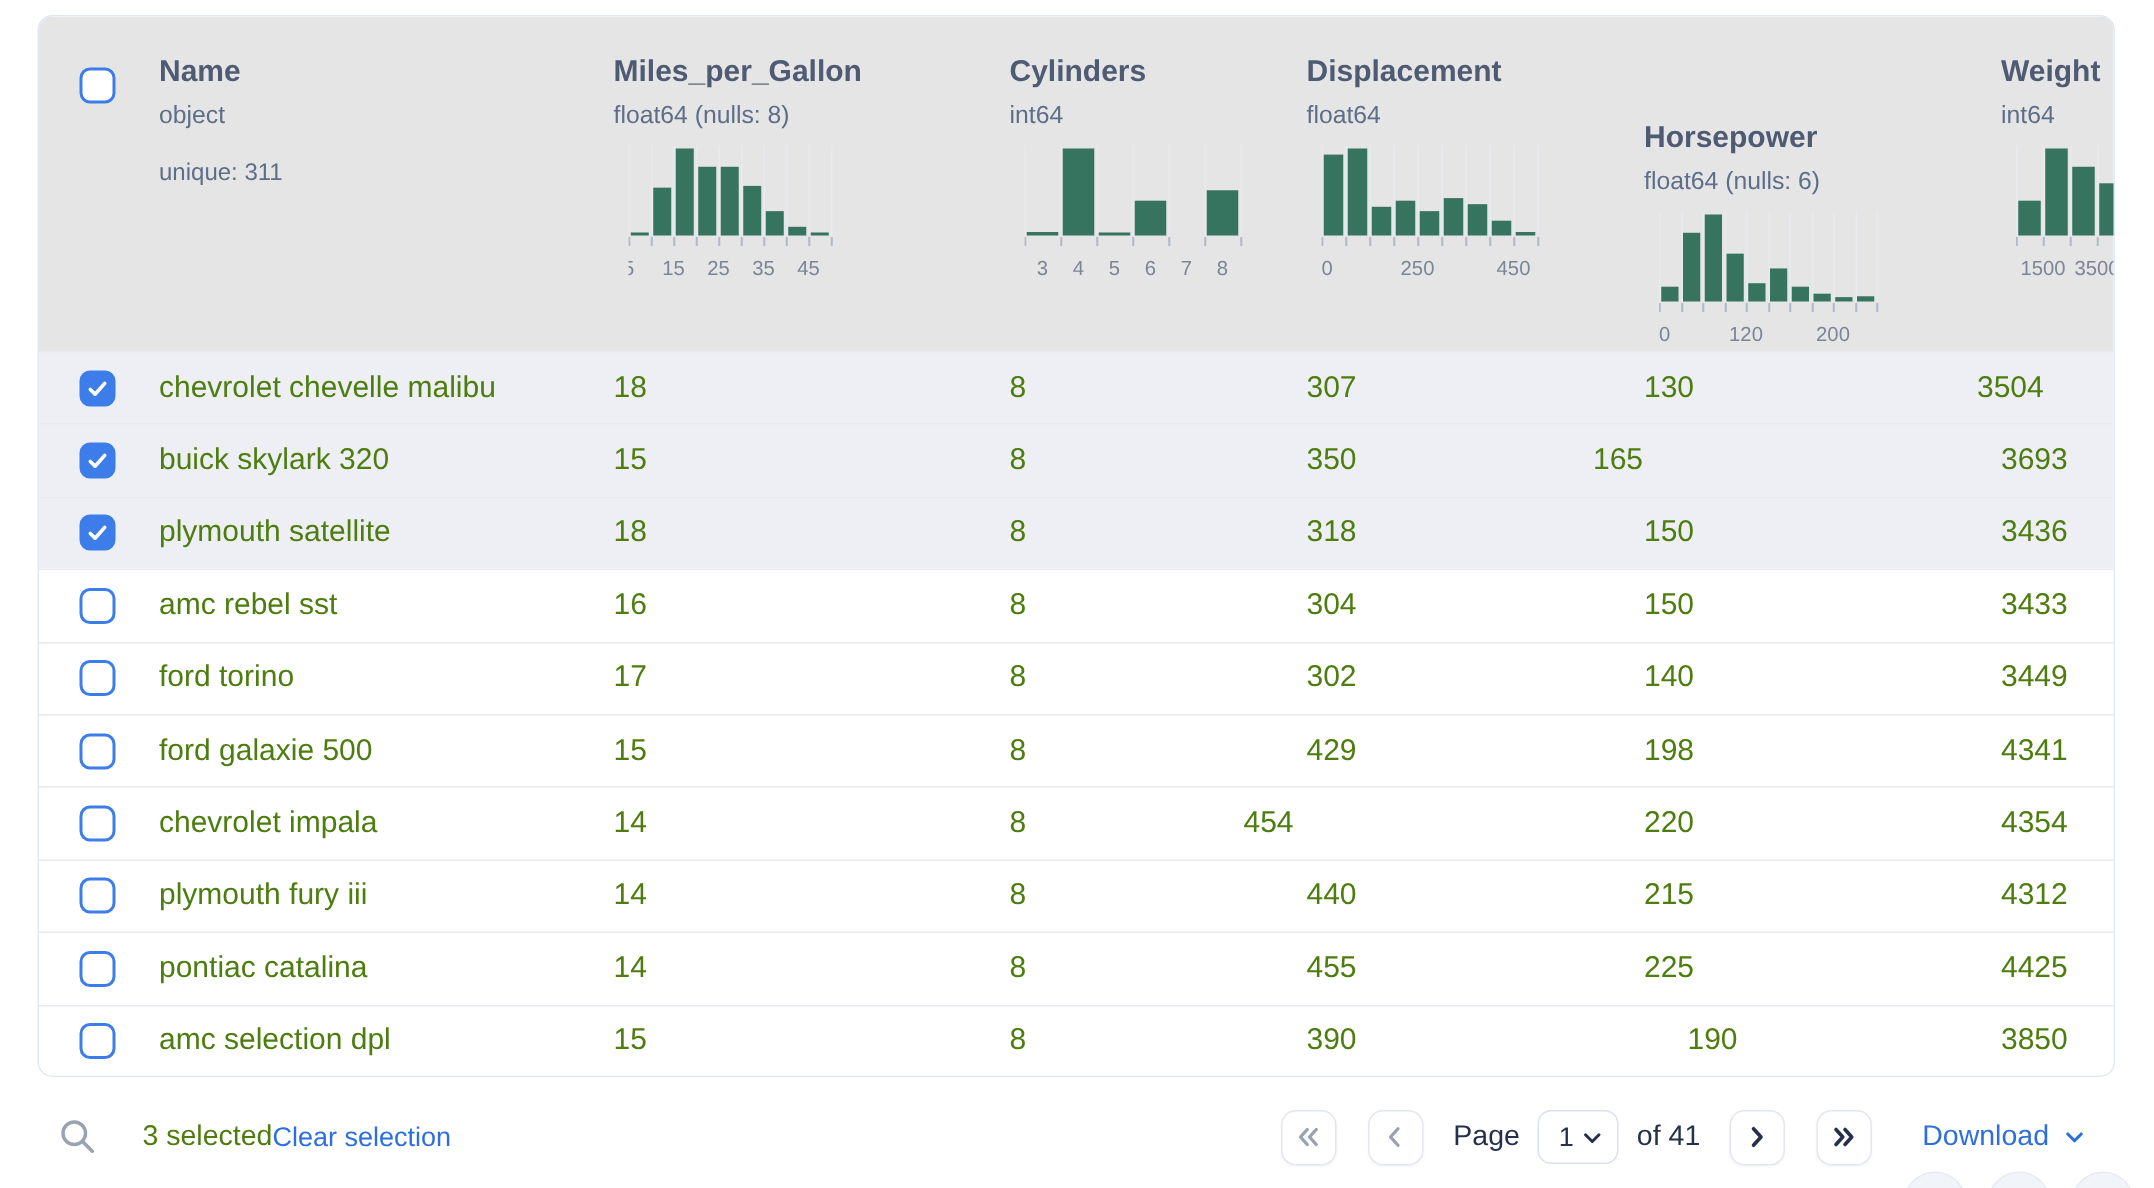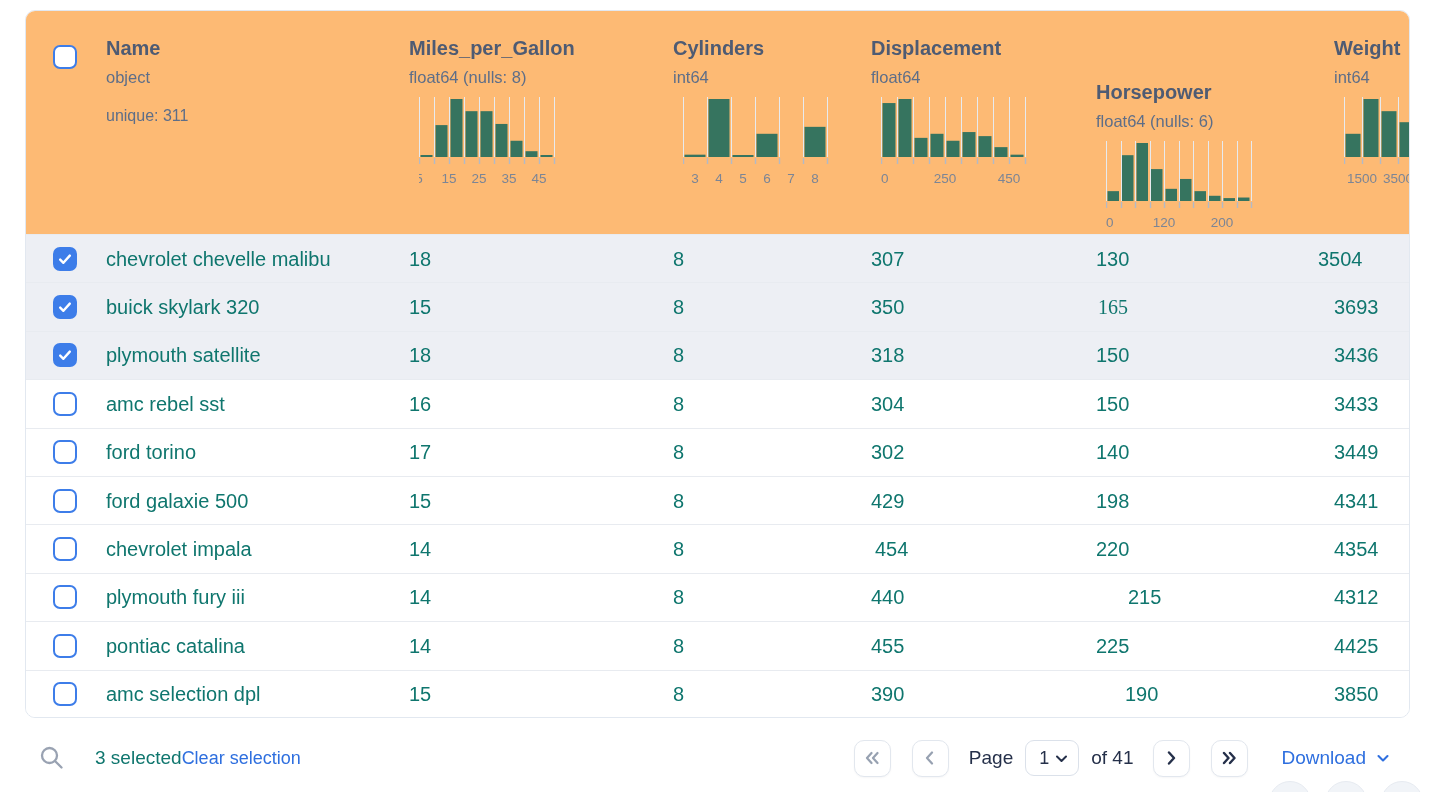--- a/index.html
+++ b/index.html
@@ -3,49 +3,49 @@
 <meta charset="utf-8">
 <style>
   html, body { margin:0; padding:0; width:1436px; height:792px; background:#ffffff; overflow:hidden;
     font-family:"Liberation Sans","DejaVu Sans",sans-serif; }
   * { box-sizing:border-box; }
 
   .card { position:absolute; left:25px; top:10px; width:1385px; height:708px;
     border:1px solid #e2e8f0; border-radius:10px; background:#fff; overflow:hidden; }
 
   
-  .thead { position:relative; height:223px; background:#fdba74; }
+  .thead { position:relative; height:223px; background:#e5e5e5; }
   .hcol { position:absolute; top:24px; white-space:nowrap; }
   .htitle { font-size:20px; font-weight:bold; color:#4e5b73; line-height:26px; }
   .hdtype { font-size:16.5px; color:#5e6e88; line-height:24px; margin-top:4px; }
   .hmeta  { font-size:16px;   color:#5e6e88; line-height:22px; margin-top:16px; }
   .hist   { display:block; margin-top:8px; margin-left:10px; }
 
   .hcheck { position:absolute; left:27px; top:34px; }
 
   
   .cbx { width:24px; height:24px; border-radius:7px; border:2px solid #3d7de9; background:#fff;
     display:flex; align-items:center; justify-content:center; cursor:pointer; }
   .cbx.checked { background:#3d7de9; border-color:#3d7de9; }
   .cbx svg { display:block; }
 
   
   .tbody { position:relative; }
   .row { position:relative; height:48.4px; border-top:1px solid #e8ebf0; background:#fff; }
   .row.selected { background:#edeff4; }
   .row .cbx { position:absolute; left:27px; top:50%; transform:translateY(-50%); }
   .cell { position:absolute; top:50%; transform:translateY(-50%);
-    font-size:20px; color:#0f766e; white-space:nowrap; }
+    font-size:20px; color:#4d7c0f; white-space:nowrap; }
 
   
   .statusbar { position:absolute; left:25px; top:732px; width:1385px; height:52px;
     display:flex; align-items:center; }
   .search-btn { margin-left:13px; width:28px; height:28px; border:none; background:transparent;
     padding:0; cursor:pointer; display:flex; align-items:center; justify-content:center; }
-  .sel-count { margin-left:29px; font-size:19px; color:#0f766e; }
+  .sel-count { margin-left:29px; font-size:19px; color:#4d7c0f; }
   .clear-link { font-size:18px; color:#2e6fdf; text-decoration:none; cursor:pointer; }
 
   .pager { margin-left:auto; display:flex; align-items:center; }
   .navbtn { width:37px; height:37px; border-radius:10px; border:1px solid #e2e7ee; background:#fff;
     display:flex; align-items:center; justify-content:center; cursor:pointer; padding:0;
     box-shadow:0 1px 2px rgba(20,30,60,.04); }
   .navbtn + .navbtn { margin-left:21px; }
   .page-word { margin-left:20px; font-size:19px; color:#25304a; }
   .page-select { margin-left:12px; width:54px; height:36px; border:1px solid #dbe1ea; border-radius:9px;
     background:#fff; display:flex; align-items:center; padding:0 9px 0 13px; cursor:pointer; }
@@ -272,21 +272,21 @@
       <div class="row selected">
         <div class="cbx checked">
           <svg width="16" height="16" viewBox="0 0 16 16" fill="none" stroke="#ffffff" stroke-width="2.4" stroke-linecap="round" stroke-linejoin="round">
             <polyline points="3.2,8.6 6.4,11.8 12.8,4.6"></polyline>
           </svg>
         </div>
         <div class="cell" style="left: 80px;">buick skylark 320</div>
         <div class="cell" style="left: 383px;">15</div>
         <div class="cell" style="left: 647px;">8</div>
         <div class="cell" style="left: 845px;">350</div>
-        <div class="cell" style="left: 1072px; font-family: Liberation Serif, serif;">165</div>
+        <div class="cell" style="left: 1036px;">165</div>
         <div class="cell" style="left: 1308px;">3693</div>
       </div>
       <div class="row selected">
         <div class="cbx checked">
           <svg width="16" height="16" viewBox="0 0 16 16" fill="none" stroke="#ffffff" stroke-width="2.4" stroke-linecap="round" stroke-linejoin="round">
             <polyline points="3.2,8.6 6.4,11.8 12.8,4.6"></polyline>
           </svg>
         </div>
         <div class="cell" style="left: 80px;">plymouth satellite</div>
         <div class="cell" style="left: 383px;">18</div>
@@ -320,31 +320,31 @@
         <div class="cell" style="left: 647px;">8</div>
         <div class="cell" style="left: 845px;">429</div>
         <div class="cell" style="left: 1070px;">198</div>
         <div class="cell" style="left: 1308px;">4341</div>
       </div>
       <div class="row">
         <div class="cbx"></div>
         <div class="cell" style="left: 80px;">chevrolet impala</div>
         <div class="cell" style="left: 383px;">14</div>
         <div class="cell" style="left: 647px;">8</div>
-        <div class="cell" style="left: 849px;">454</div>
+        <div class="cell" style="left: 803px;">454</div>
         <div class="cell" style="left: 1070px;">220</div>
         <div class="cell" style="left: 1308px;">4354</div>
       </div>
       <div class="row">
         <div class="cbx"></div>
         <div class="cell" style="left: 80px;">plymouth fury iii</div>
         <div class="cell" style="left: 383px;">14</div>
         <div class="cell" style="left: 647px;">8</div>
         <div class="cell" style="left: 845px;">440</div>
-        <div class="cell" style="left: 1102px;">215</div>
+        <div class="cell" style="left: 1070px;">215</div>
         <div class="cell" style="left: 1308px;">4312</div>
       </div>
       <div class="row">
         <div class="cbx"></div>
         <div class="cell" style="left: 80px;">pontiac catalina</div>
         <div class="cell" style="left: 383px;">14</div>
         <div class="cell" style="left: 647px;">8</div>
         <div class="cell" style="left: 845px;">455</div>
         <div class="cell" style="left: 1070px;">225</div>
         <div class="cell" style="left: 1308px;">4425</div>

